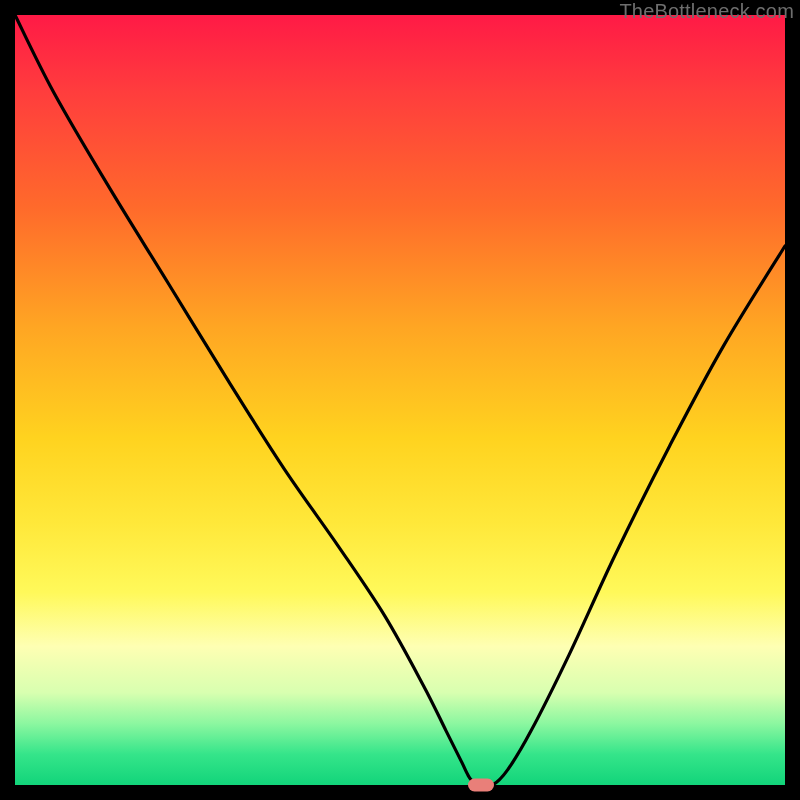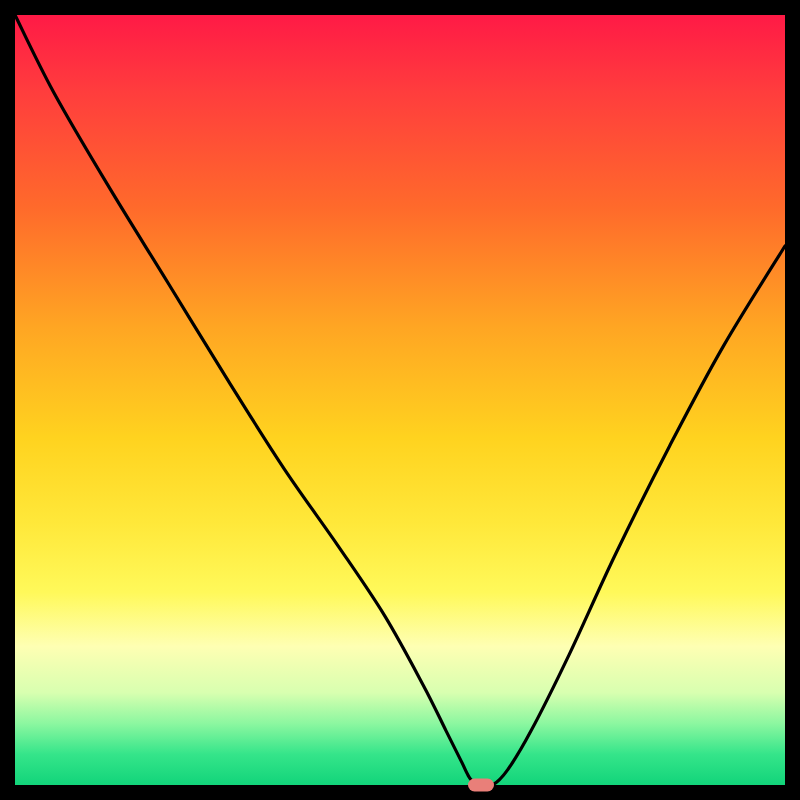--- a/index.html
+++ b/index.html
@@ -69,13 +69,14 @@
 </head>
 <body>
 
 <div class="stage">
   <div class="plot">
     <svg class="curve-svg" viewBox="0 0 770 770" preserveAspectRatio="none">
       <path fill="none" stroke="#000" stroke-width="3.2" stroke-linecap="round" d="M 0.0 0.0 C 6.4 12.8, 23.1 48.8, 38.5 77.0 C 53.9 105.2, 73.1 137.3, 92.4 169.4 C 111.6 201.5, 133.5 236.1, 154.0 269.5 C 174.5 302.9, 196.4 338.8, 215.6 369.6 C 234.9 400.4, 251.5 427.4, 269.5 454.3 C 287.5 481.3, 306.7 506.9, 323.4 531.3 C 340.1 555.7, 355.5 577.5, 369.6 600.6 C 383.7 623.7, 397.8 650.6, 408.1 669.9 C 418.4 689.1, 424.8 703.3, 431.2 716.1 C 437.6 728.9, 442.8 739.2, 446.6 746.9 C 450.4 754.6, 451.7 758.4, 454.3 762.3 C 456.9 766.1, 458.1 768.7, 462.0 770.0 C 465.9 771.3, 472.3 772.6, 477.4 770.0 C 482.5 767.4, 486.4 763.6, 492.8 754.6 C 499.2 745.6, 505.6 735.4, 515.9 716.1 C 526.2 696.9, 540.3 668.6, 554.4 639.1 C 568.5 609.6, 583.9 573.6, 600.6 539.0 C 617.3 504.4, 636.5 465.8, 654.5 431.2 C 672.5 396.6, 689.1 364.5, 708.4 331.1 C 727.6 297.7, 759.7 247.7, 770.0 231.0"></path>
     </svg>
     <div class="marker" style="left: 465.85px; top: 770px; background: rgb(233, 127, 121);"></div>
   </div>
+  <div class="watermark">TheBottleneck.com</div>
 </div>
 
 </body></html>

